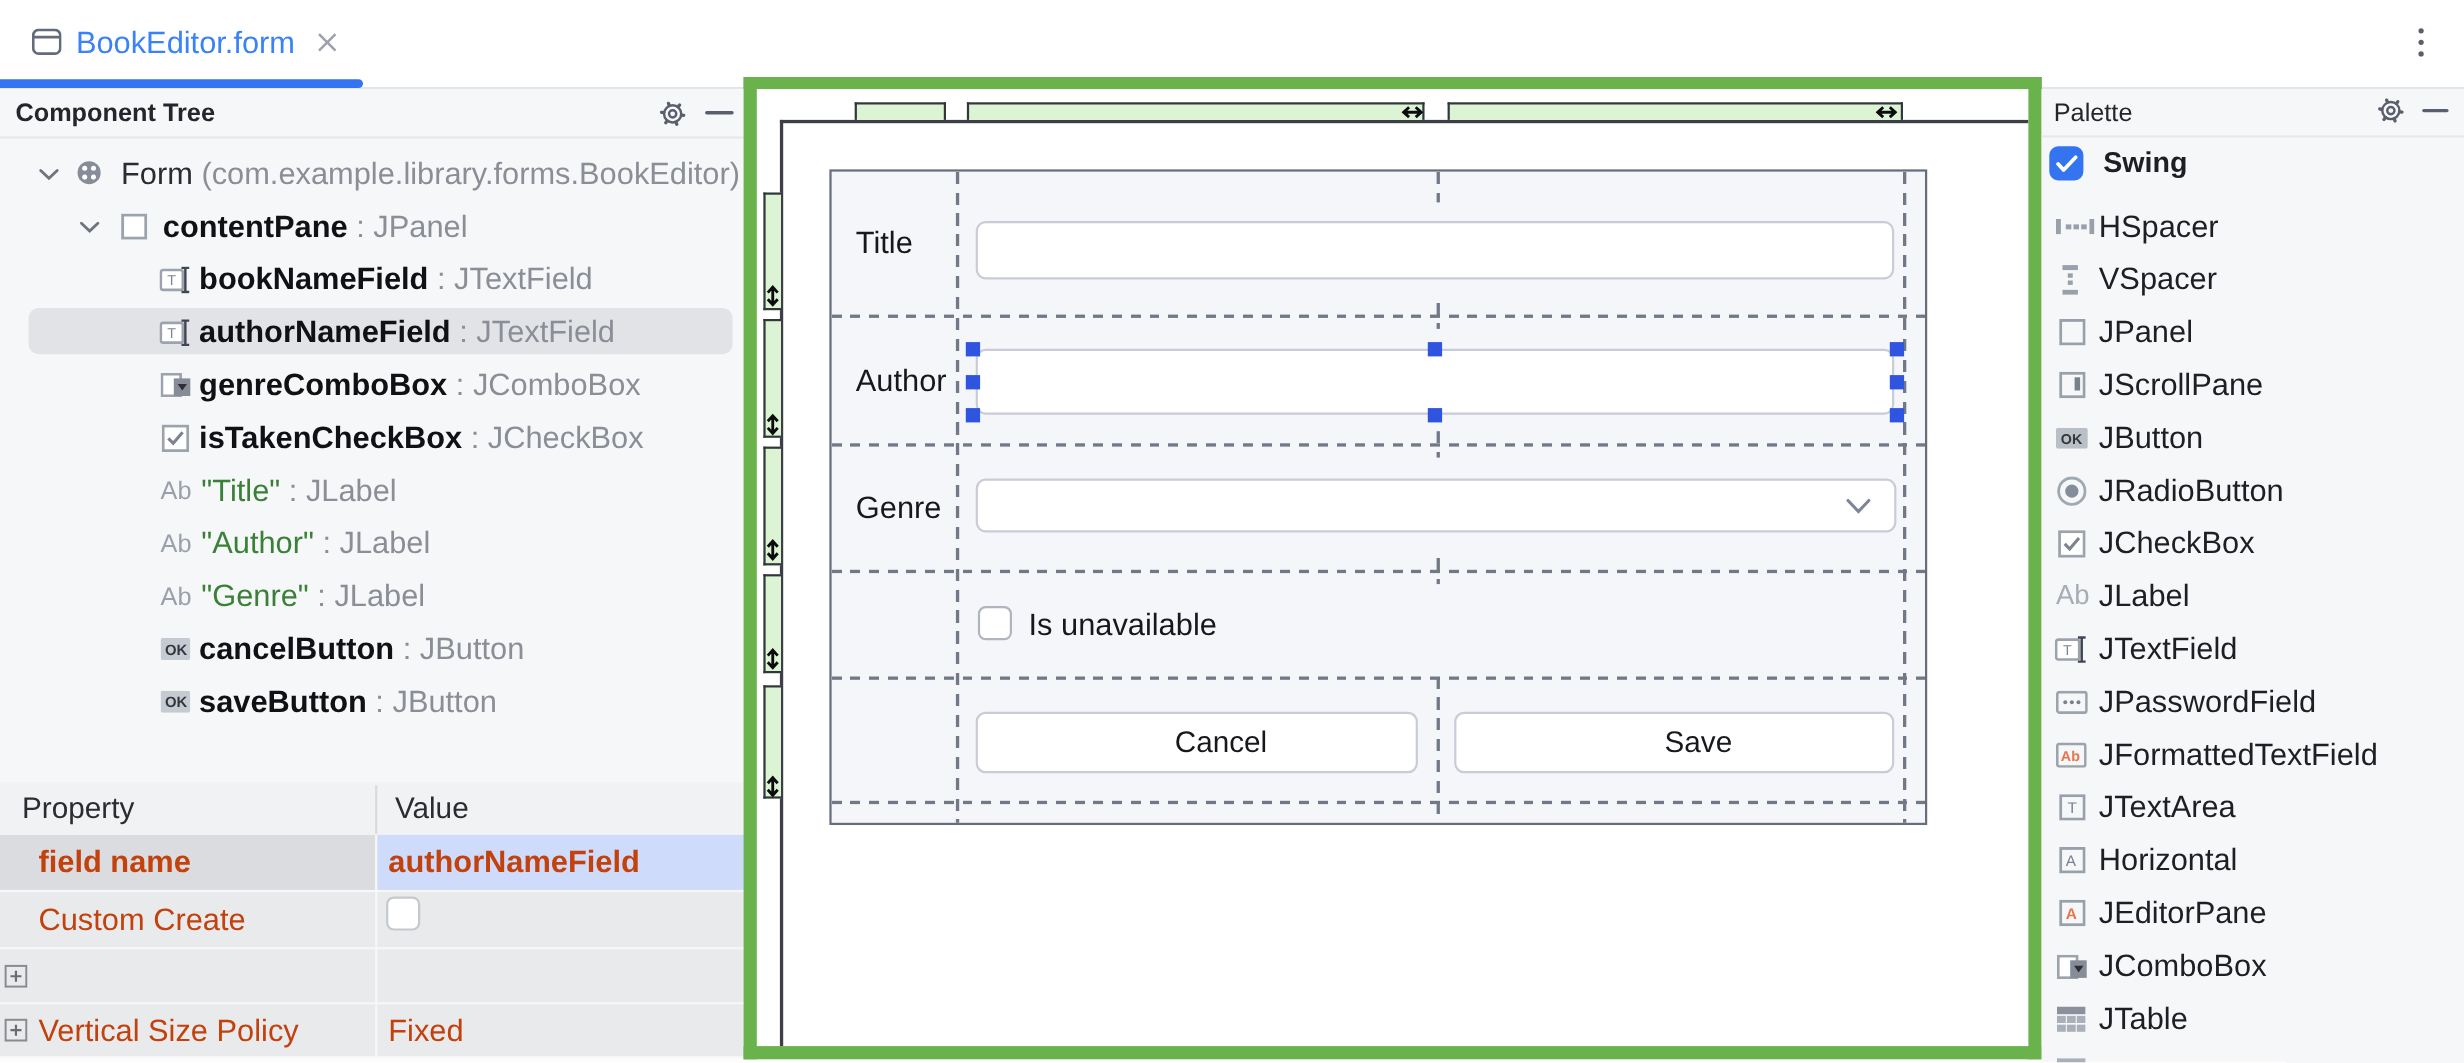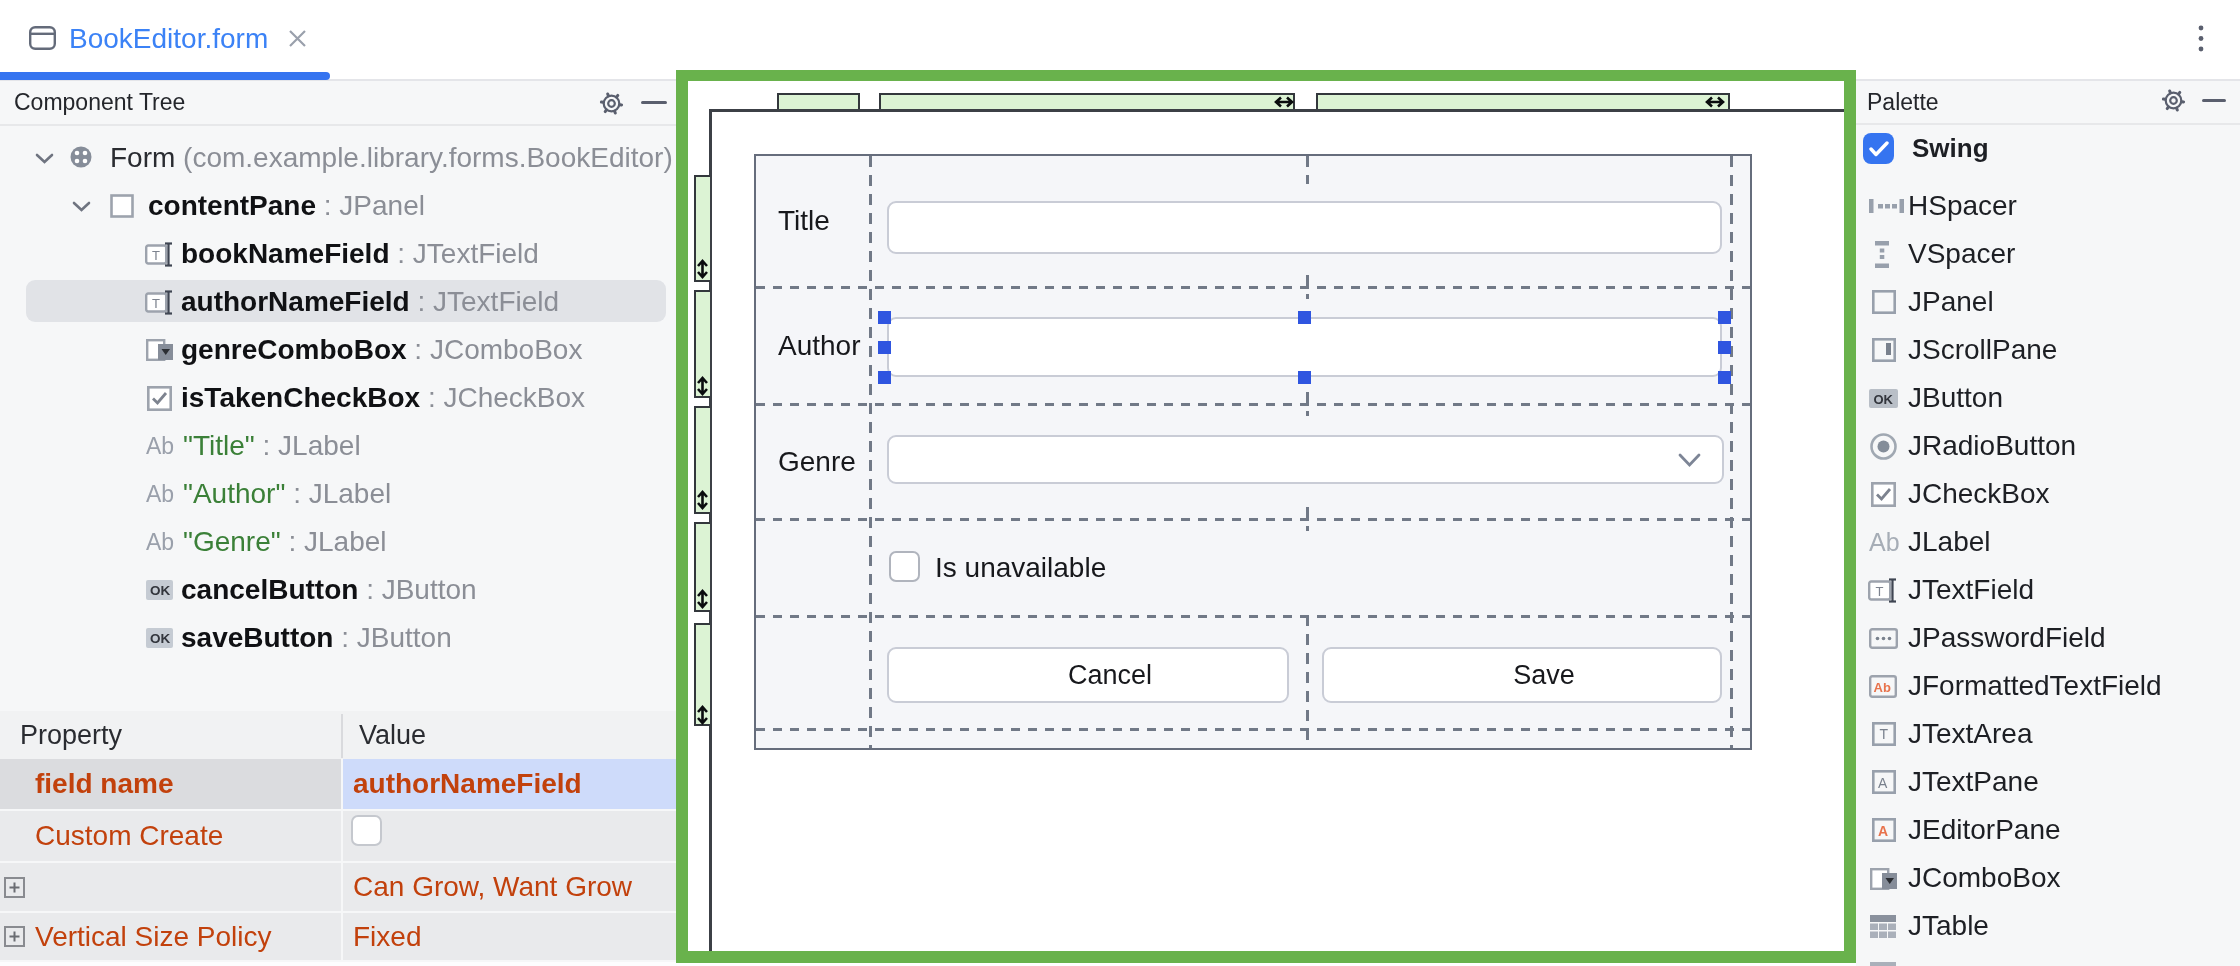--- a/index.html
+++ b/index.html
@@ -9,21 +9,21 @@
   #root { position:relative; width:2240px; height:966px; background:#fff; overflow:hidden; }
 
   
   #tabbar { left:0; top:0; width:2240px; height:80px; background:#fff; }
   #tabhair { left:0; top:79px; width:2240px; height:2px; background:#e4e5e9; }
   #tabblue { left:0; top:72px; width:330px; height:8px; background:#3574f0; border-radius:0 4px 4px 0; }
   #tabtitle { left:69px; top:23px; font-size:28px; color:#3b82f6; }
 
   
   #leftpane { left:0; top:81px; width:680px; height:885px; background:#f6f7f8; }
-  #cthead { left:0; top:0; width:680px; height:43px; }
+  #cthead { left:0; top:0; width:680px; height:43px;font-weight:bold; }
   #cthead .t { position:absolute; left:14px; top:0; line-height:43px; font-size:23px; color:#24262b; }
   #cthair { left:0; top:43px; width:680px; height:2px; background:#e7e8ea; }
 
   .trow { position:absolute; left:0; width:680px; height:48px; font-size:28px; white-space:nowrap; }
   .trow span { white-space:nowrap; }
   .trow .nm { font-weight:bold; color:#101114; }
   .trow .ty { color:#8b8e96; }
   .grn { color:#3b8038; }
   #selpill { left:26px; top:199px; width:640px; height:42px; background:#e1e3e7; border-radius:9px; }
 
@@ -218,21 +218,20 @@
         <span class="ptxt" style="left:35px">Custom Create</span>
         <div class="abs" style="left:351px;top:4px;width:31px;height:31px;background:#fff;border:2px solid #c5c8ce;border-radius:7px"></div>
       </div>
       <div class="prow" style="top:782px;height:48px">
         <div class="pcelL"></div>
           <div class="pcelR"></div>
         <svg class="abs" style="left:4px;top:14px" width="21" height="21" viewBox="0 0 21 21">
             <rect x="1" y="1" width="19" height="19" fill="none" stroke="#898b90" stroke-width="2"></rect>
             <path d="M10.5 5.5 V15.5 M5.5 10.5 H15.5" stroke="#6a6c72" stroke-width="2"></path>
           </svg>
-        <span class="ptxt" style="left:353px">Can Grow, Want Grow</span>
       </div>
       <div class="prow" style="top:832px;height:47px">
         <div class="pcelL"></div>
           <div class="pcelR"></div>
         <svg class="abs" style="left:4px;top:13px" width="21" height="21" viewBox="0 0 21 21">
             <rect x="1" y="1" width="19" height="19" fill="none" stroke="#898b90" stroke-width="2"></rect>
             <path d="M10.5 5.5 V15.5 M5.5 10.5 H15.5" stroke="#6a6c72" stroke-width="2"></path>
           </svg>
         <span class="ptxt" style="left:35px">Vertical Size Policy</span>
         <span class="ptxt" style="left:353px">Fixed</span>
@@ -451,21 +450,21 @@
             <rect x="1.3" y="1.3" width="21.4" height="21.4" fill="none" stroke="#98a0ac" stroke-width="2.6"></rect>
             <text x="7.5" y="17" font-family="Liberation Sans" font-size="14" fill="#79818d">T</text>
           </svg>
         <span class="t">JTextArea</span>
       </div>
       <div class="palrow" style="top:677px">
         <svg class="abs" style="left:16px;top:12px" width="24" height="24" viewBox="0 0 24 24">
             <rect x="1.3" y="1.3" width="21.4" height="21.4" fill="none" stroke="#98a0ac" stroke-width="2.6"></rect>
             <text x="6" y="17.5" font-family="Liberation Sans" font-size="14" fill="#79818d">A</text>
           </svg>
-        <span class="t">JTextPane</span>
+        <span class="t">Horizontal</span>
       </div>
       <div class="palrow" style="top:725px">
         <svg class="abs" style="left:16px;top:12px" width="24" height="24" viewBox="0 0 24 24">
             <rect x="1.3" y="1.3" width="21.4" height="21.4" fill="none" stroke="#98a0ac" stroke-width="2.6"></rect>
             <text x="6" y="17.5" font-family="Liberation Sans" font-size="14" font-weight="bold" fill="#e8734c">A</text>
           </svg>
         <span class="t">JEditorPane</span>
       </div>
       <div class="palrow" style="top:773px">
         <svg class="abs" style="left:14px;top:14px" width="28" height="22" viewBox="0 0 28 22">

